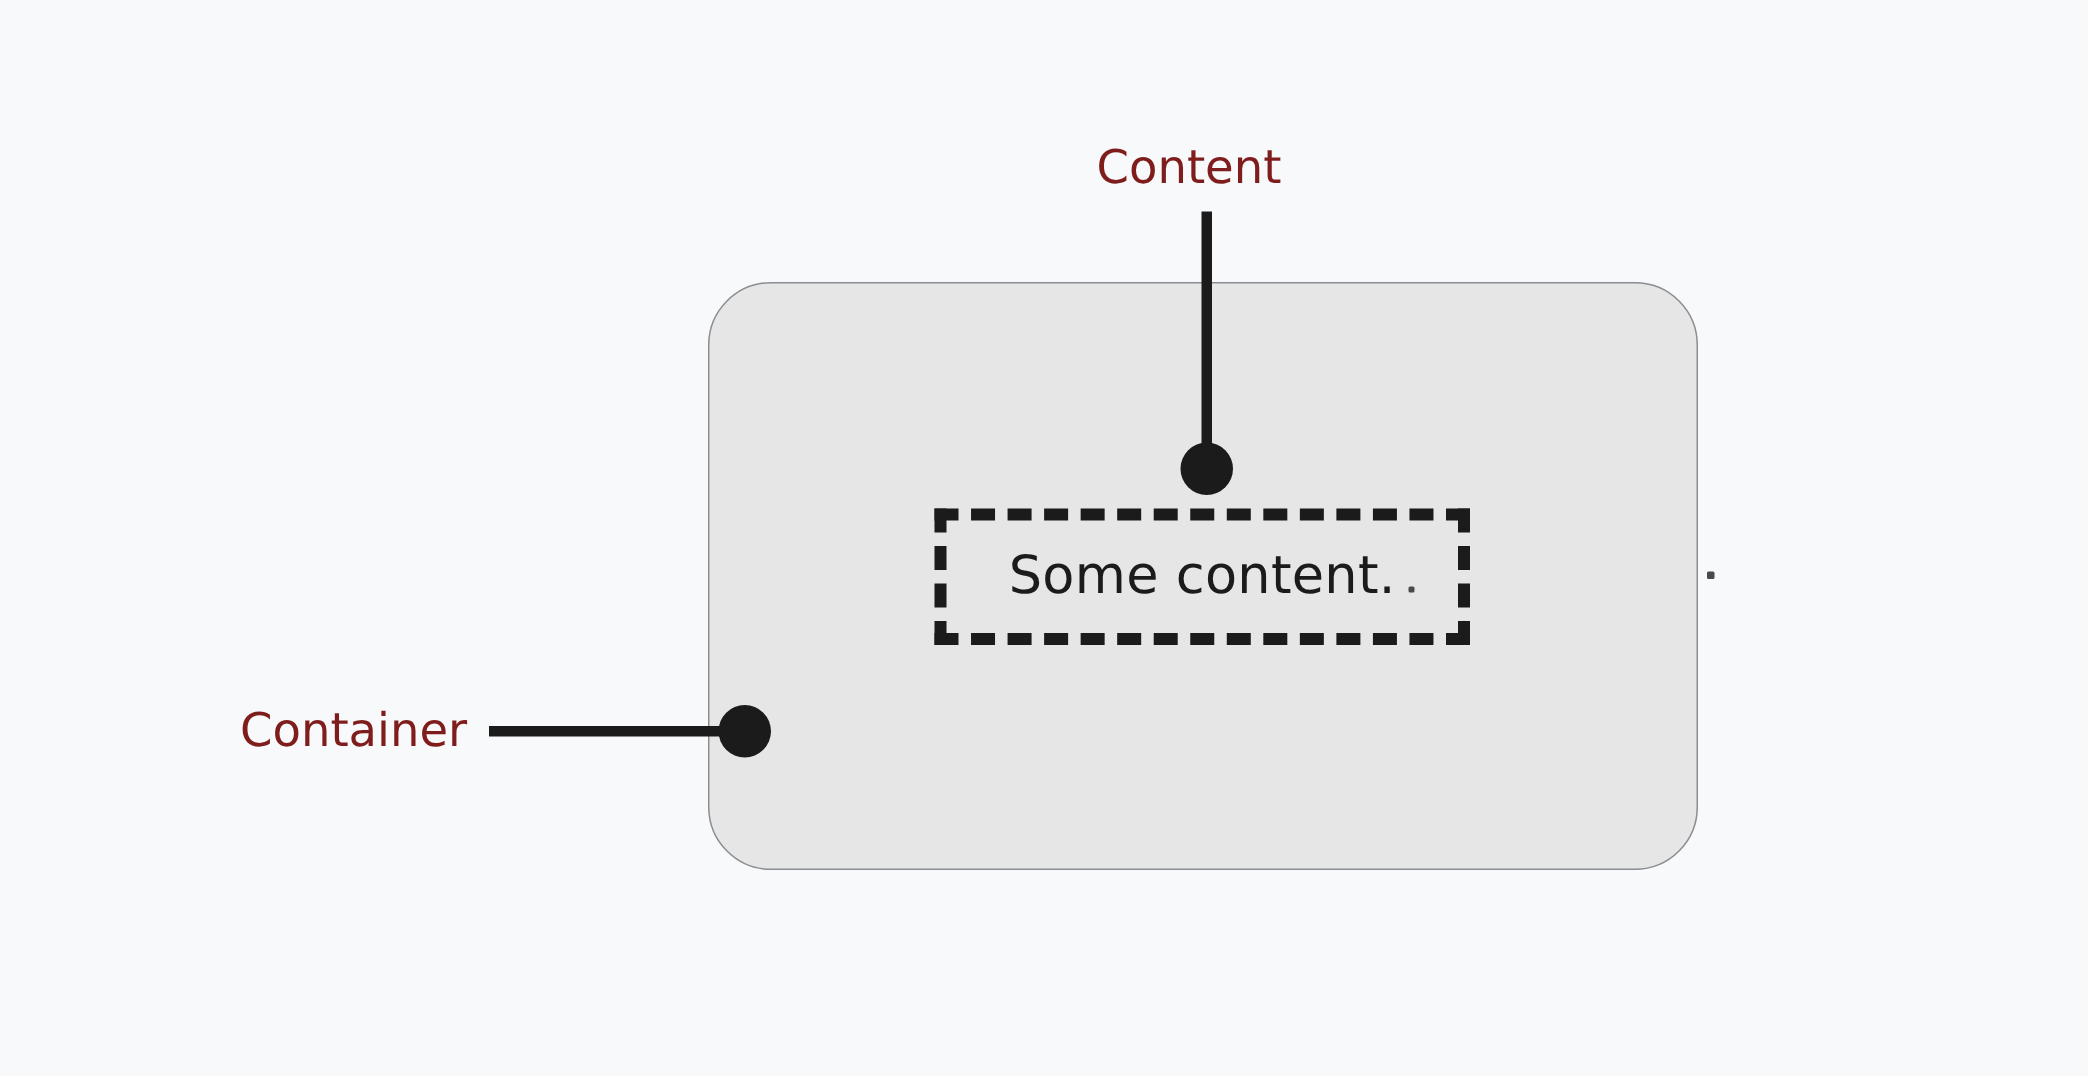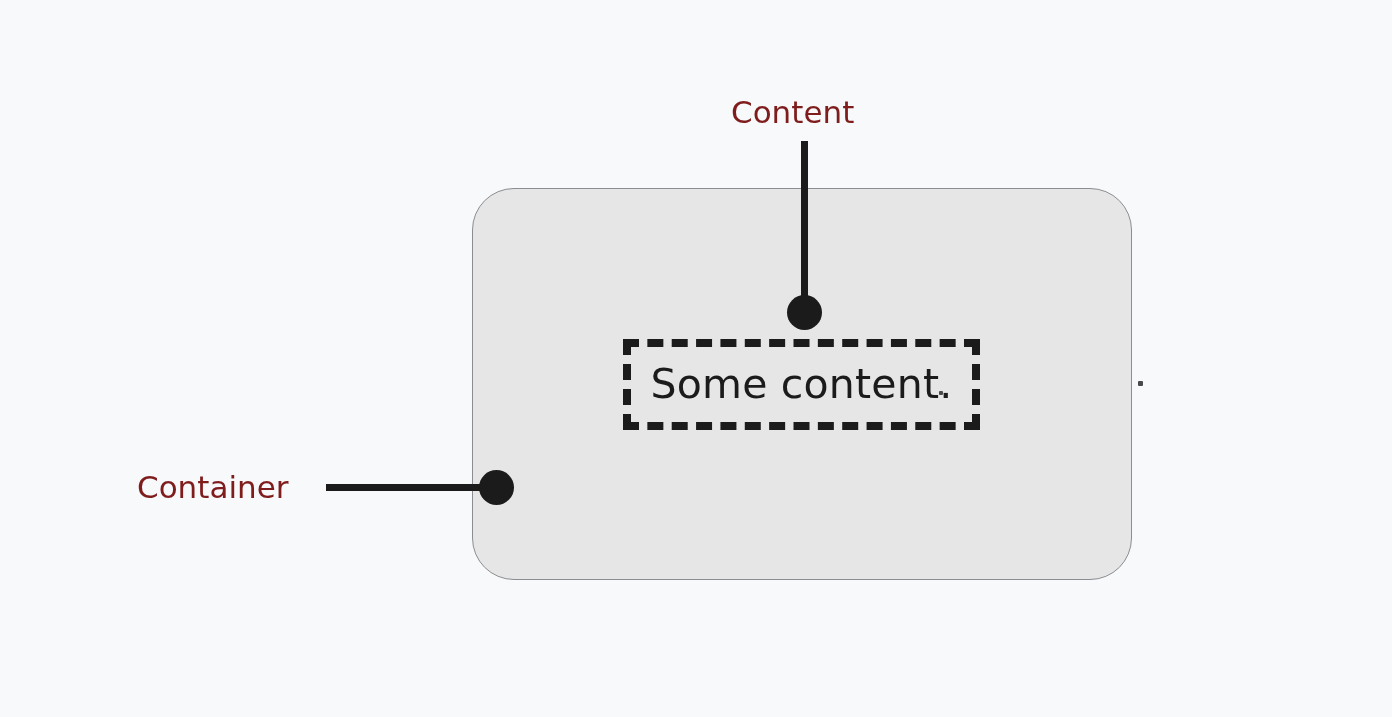--- a/index.html
+++ b/index.html
@@ -40,41 +40,41 @@
     top: 339px;
     width: 357px;
     height: 91px;
     border: 8px dashed #1b1b1b;
     box-sizing: border-box;
     display: flex;
     align-items: center;
     justify-content: center;
   }
   .content-box-text {
-    font-size: 41px;
+    font-size: 35px;
     color: #1b1b1b;
     line-height: 1;
     letter-spacing: 0.2px;
     white-space: nowrap;
   }
 
   
   .callout-label {
     position: absolute;
     font-size: 31px;
     color: #7f1d1d;
     line-height: 1;
     white-space: nowrap;
   }
   .label-content {
     left: 731px;
     top: 97px;
   }
   .label-container {
-    left: 137px;
+    left: 160px;
     top: 472px;
   }
 
   
   .leader-vertical {
     position: absolute;
     left: 801px;
     top: 141px;
     width: 7px;
     height: 172px;

